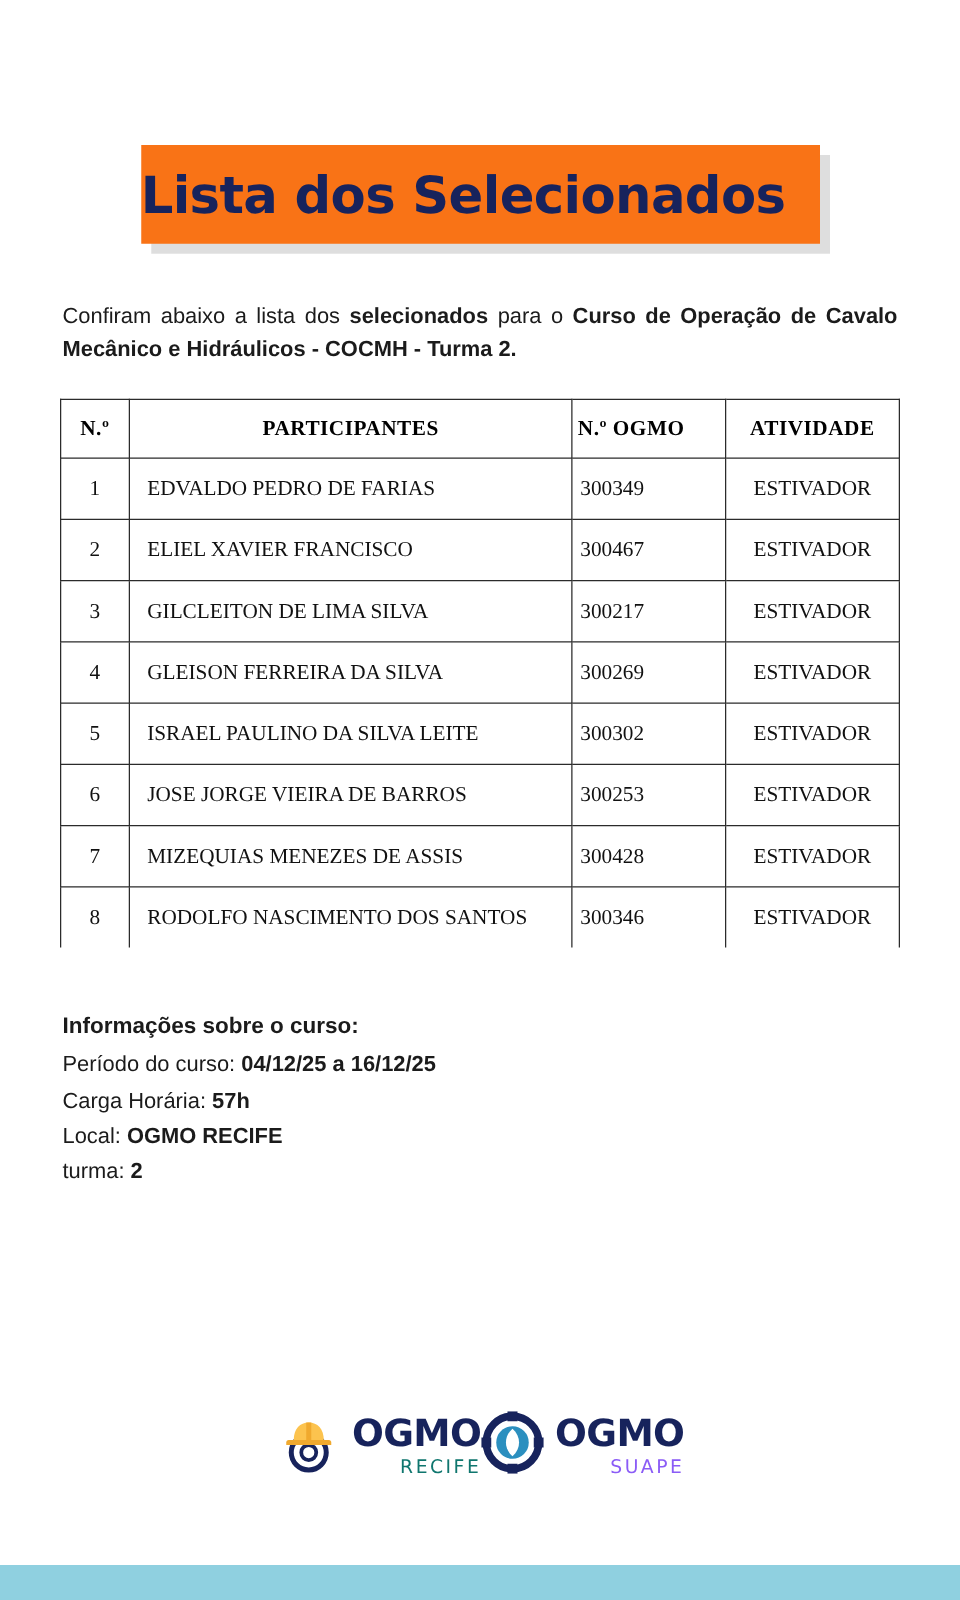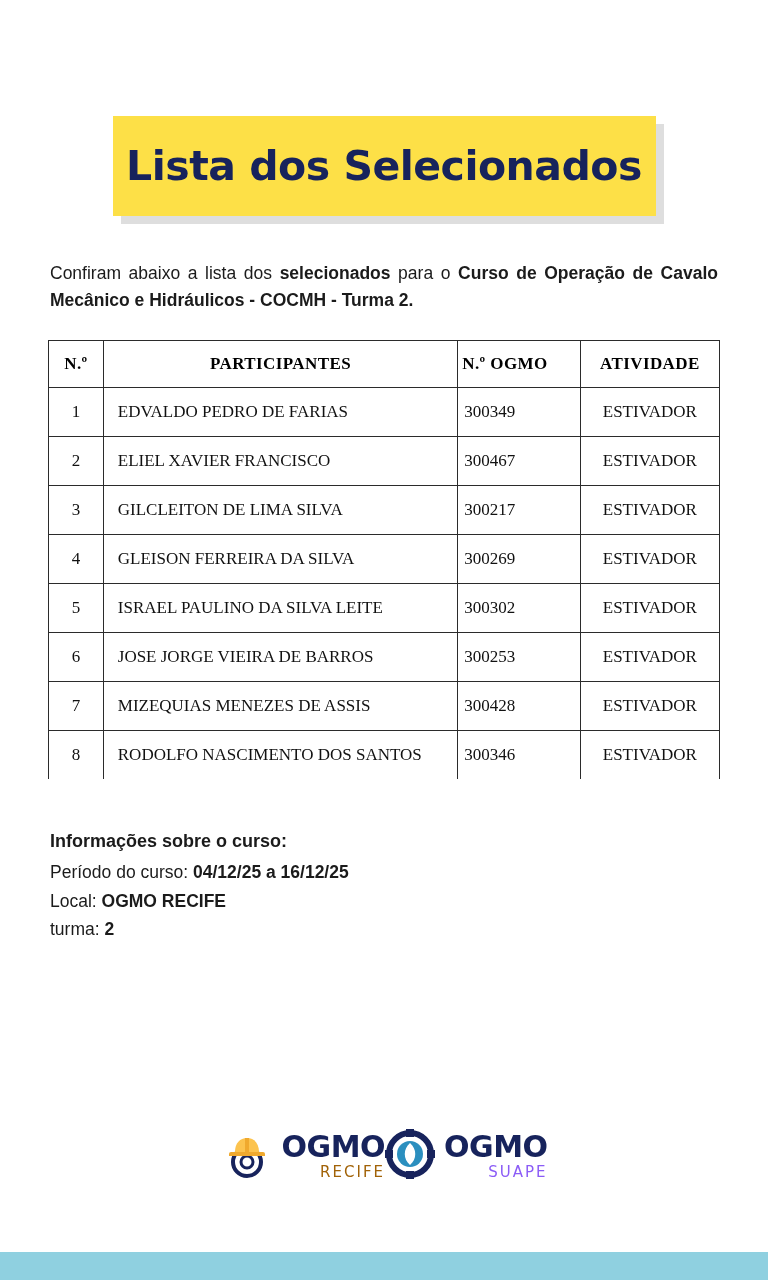--- a/index.html
+++ b/index.html
@@ -17,26 +17,25 @@
 
   
   .banner-wrap {
     padding-top: 116px;
     display: flex;
     justify-content: center;
   }
   .banner {
     position: relative;
     width: 543px;
-    height: 100px;
-    background: #fde047;
+    height: 79px;
+    background: #f97316;
     box-shadow: 8px 8px 0 rgba(0,0,0,0.13);
     display: flex;
     align-items: center;
-    justify-content: center;
   }
   .banner-title {
     font-family: "DejaVu Sans", sans-serif;
     font-size: 41px;
     font-weight: bold;
     letter-spacing: -0.5px;
     color: #17235c;
     white-space: nowrap;
   }
 
@@ -113,21 +112,21 @@
   .logo-main {
     font-family: "DejaVu Sans", sans-serif;
     font-weight: bold;
     font-size: 30px;
     color: #17235c;
     letter-spacing: -0.5px;
   }
   .logo-sub {
     font-family: "DejaVu Sans", sans-serif;
     font-size: 15px;
-    color: #a16207;
+    color: #0f766e;
     letter-spacing: 2px;
     text-align: right;
     margin-top: 3px;
   }
   .logo-sub.suape { color: #8b5cf6; }
 
   
   .bottom-bar {
     position: absolute;
     left: 0; right: 0; bottom: 0;
@@ -203,20 +202,21 @@
       <td class="col-part">RODOLFO NASCIMENTO DOS SANTOS</td>
       <td class="col-ogmo">300346</td>
       <td class="col-ativ">ESTIVADOR</td>
     </tr>
   </tbody>
 </table>
 
 <div class="info">
   <span class="info-head">Informações sobre o curso:</span>
   <span class="row"><span>Período do curso: </span><b>04/12/25 a 16/12/25</b></span>
+  <span class="row"><span>Carga Horária: </span><b>57h</b></span>
   <span class="row"><span>Local: </span><b>OGMO RECIFE</b></span>
   <span class="row"><span>turma: </span><b>2</b></span>
 </div>
 
 <div class="logos">
 
   <div class="logo">
     <span>
       <svg width="52" height="52" viewBox="0 0 52 52" aria-hidden="true">
         <circle cx="26" cy="34" r="14" fill="none" stroke="#17235c" stroke-width="4"></circle>

